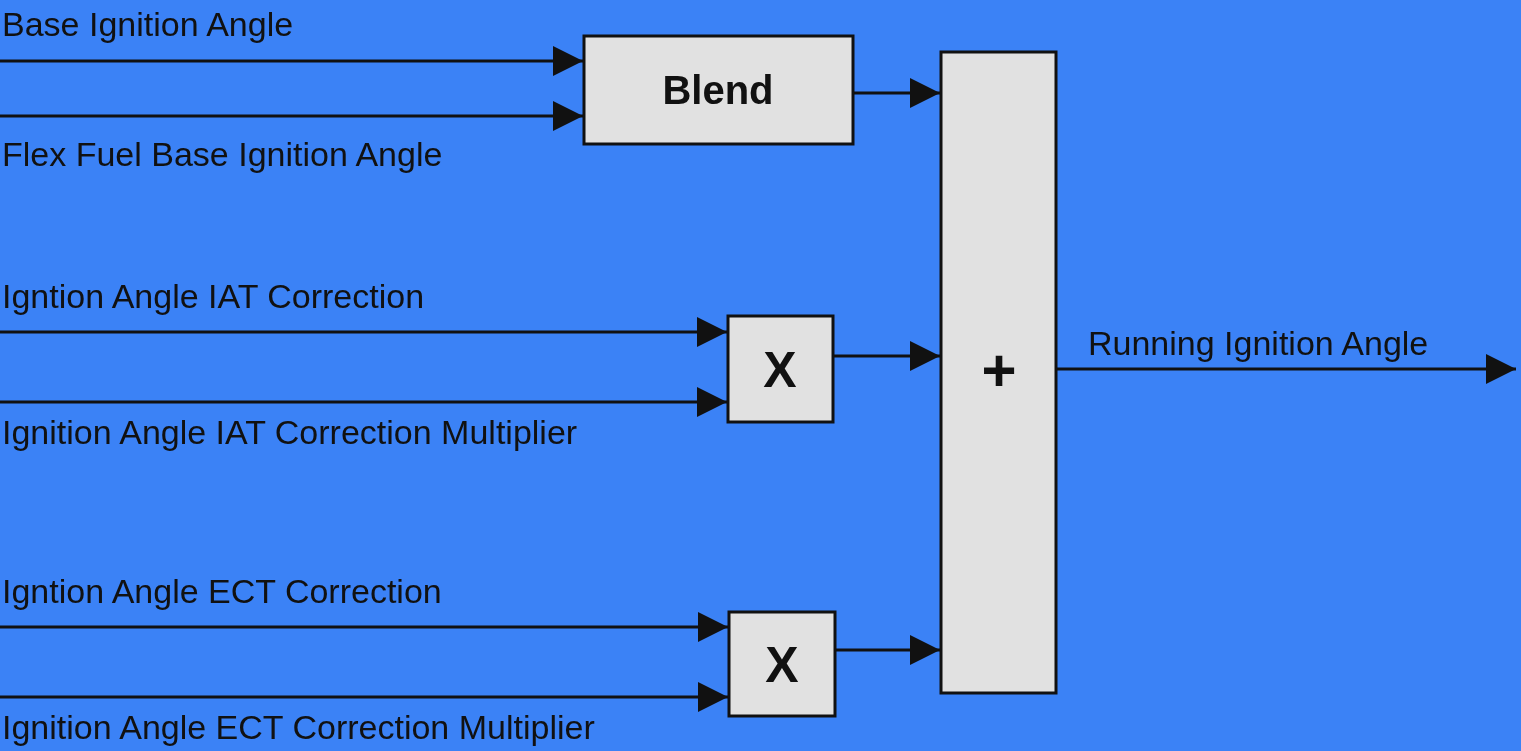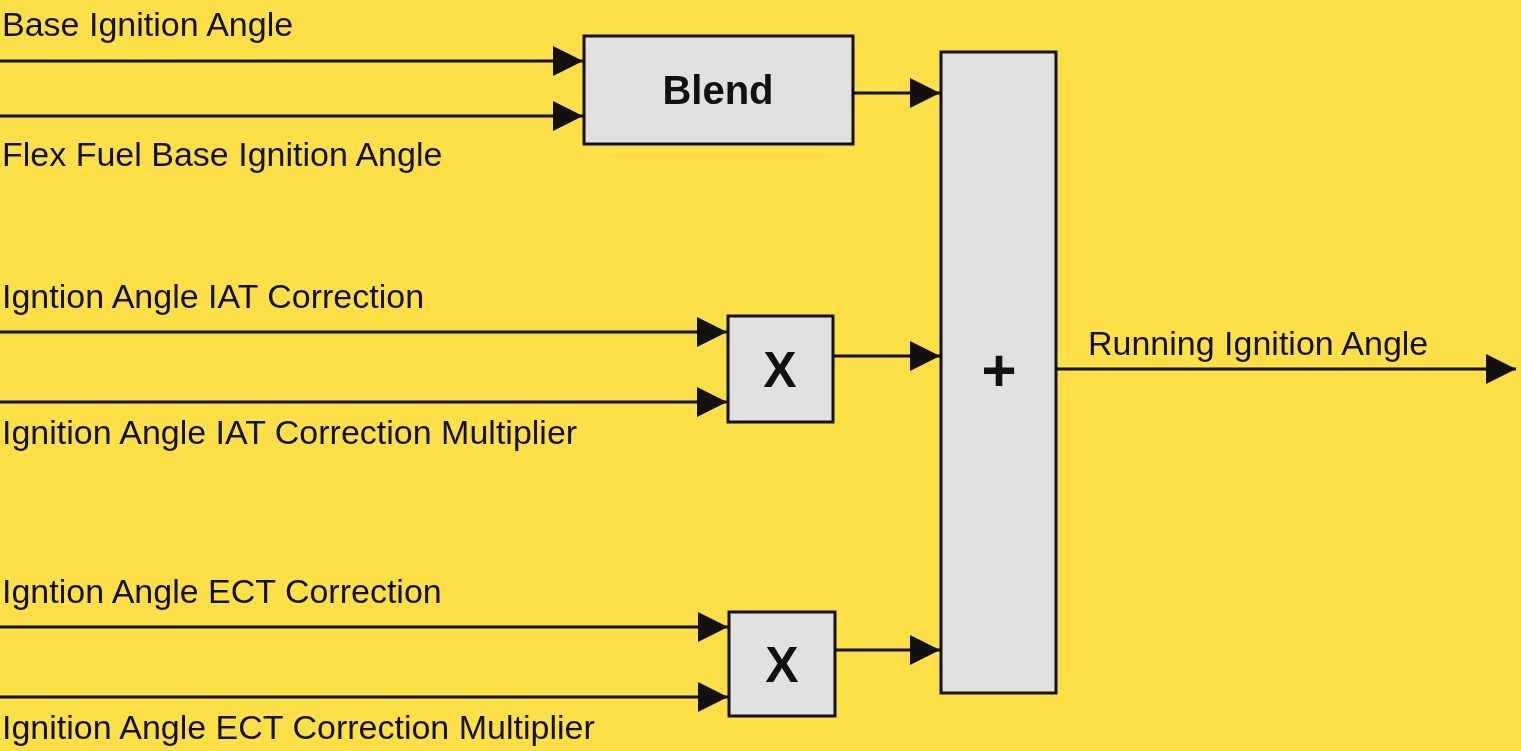--- a/index.html
+++ b/index.html
@@ -4,21 +4,21 @@
 <style>
   html, body {
     margin: 0;
     padding: 0;
     background: #ffffff;
   }
   .canvas {
     position: relative;
     width: 1521px;
     height: 751px;
-    background: #fde047;
+    background: #3b82f6;
     overflow: hidden;
     font-family: "Liberation Sans", sans-serif;
   }
   svg text {
     font-family: "Liberation Sans", sans-serif;
     fill: #111111;
   }
   .io-label {
     font-size: 34px;
     font-weight: 400;

